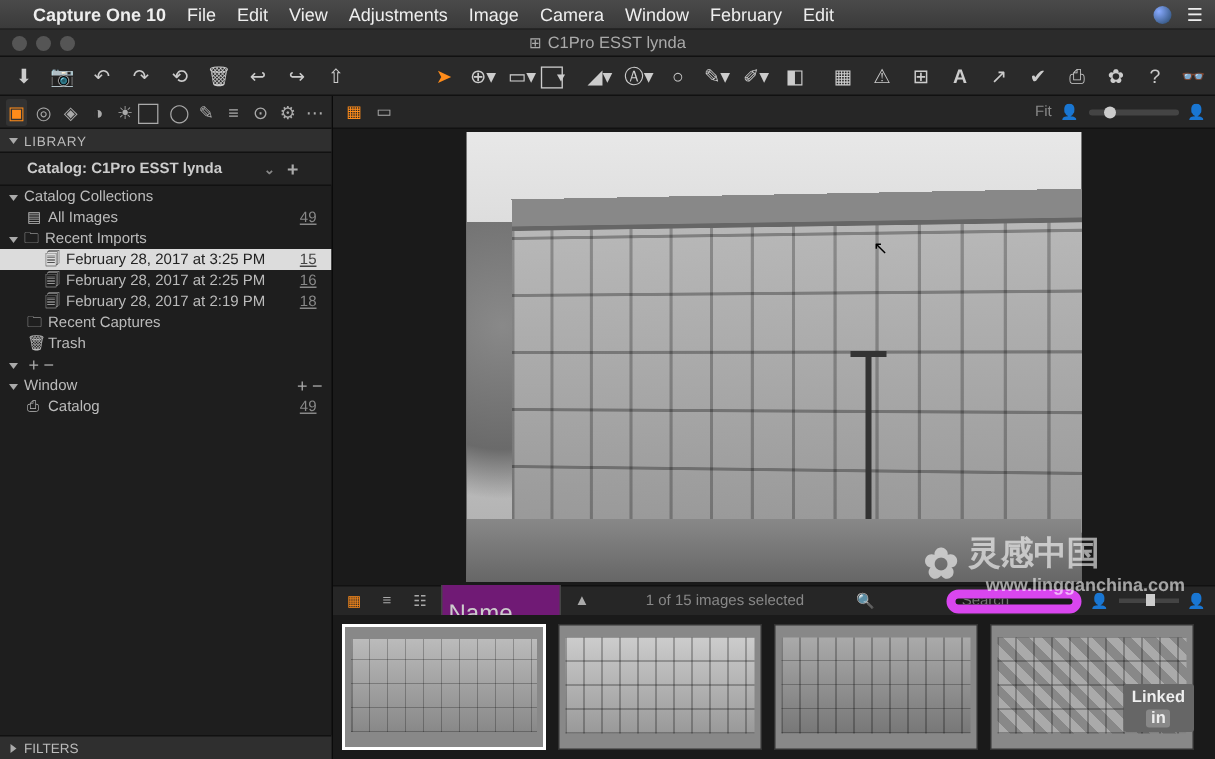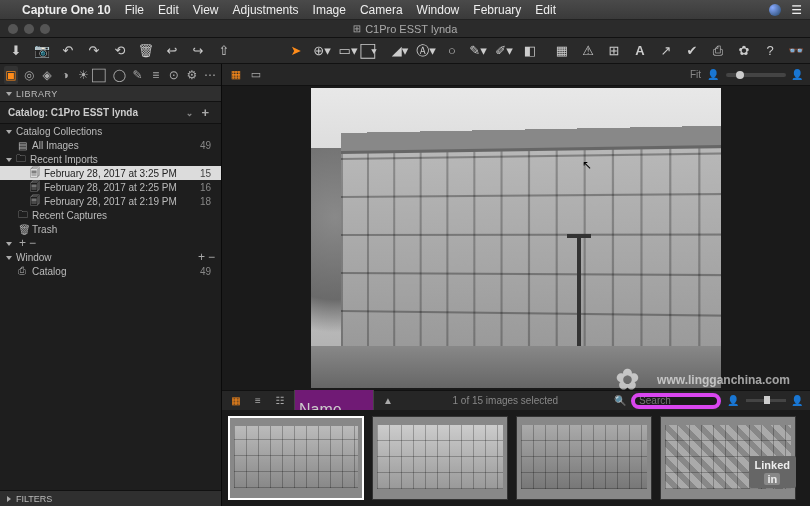--- a/index.html
+++ b/index.html
@@ -26,31 +26,31 @@
 .tool-btn.active { color: #ff8c1a; }
 
 
 .main { display: flex; height: calc(100% - 64px); }
 .sidebar { width: 222px; background: #1e1e1e; border-right: 1px solid #0a0a0a; display: flex; flex-direction: column; }
 .tooltabs { height: 22px; background: #262626; border-bottom: 1px solid #111; display: flex; align-items: center; padding: 0 4px; gap: 4px; }
 .tooltabs .tt { width: 18px; height: 18px; display: flex; align-items: center; justify-content: center; color: #aaa; font-size: 12px; cursor: pointer; }
 .tooltabs .tt.active { color: #ff8c1a; background: #333; border-radius: 2px; }
 
 .section-head { height: 16px; background: #2f2f2f; display: flex; align-items: center; padding: 0 6px; font-size: 9px; letter-spacing: 0.5px; color: #bbb; border-bottom: 1px solid #111; }
-.catalog-row { height: 22px; background: #232323; display: flex; align-items: center; padding: 0 8px; font-size: 10px; color: #ccc; font-weight: 600; border-bottom: 1px solid #111; }
+.catalog-row { height: 22px; background: #232323; display: flex; align-items: center; padding: 0 18px; font-size: 10px; color: #ccc; font-weight: 600; border-bottom: 1px solid #111; }
 .catalog-row .dd { margin-left: auto; color: #888; font-size: 9px; padding: 0 4px; cursor: pointer; }
 .catalog-row .plus { color: #aaa; font-size: 13px; padding: 0 4px; cursor: pointer; }
 
 .tree { flex: 1; overflow: auto; font-size: 10px; }
 .tree-row { height: 14px; display: flex; align-items: center; padding: 0 6px; color: #bbb; cursor: pointer; }
 .tree-row.sel { background: #dcdcdc; color: #222; }
 .tree-row .arrow { width: 10px; font-size: 8px; color: #888; }
 .tree-row .ricon { width: 14px; font-size: 10px; }
 .tree-row .label { flex: 1; white-space: nowrap; overflow: hidden; }
-.tree-row .count { color: #888; font-size: 10px; padding-right: 4px; }
+.tree-row .count { color: #888; font-size: 10px; padding-right: 4px; text-decoration: underline; }
 .tree-row.sel .count { color: #444; }
 .tree-row .pm { color: #aaa; font-size: 12px; padding-left: 3px; }
 .ind1 { padding-left: 18px; }
 .ind2 { padding-left: 30px; }
 
 .filters-bar { height: 16px; background: #2f2f2f; border-top: 1px solid #111; display: flex; align-items: center; padding: 0 6px; font-size: 9px; color: #bbb; text-align: center; }
 
 
 .content { flex: 1; display: flex; flex-direction: column; background: #1a1a1a; }
 .viewer-bar { height: 22px; background: #262626; border-bottom: 1px solid #111; display: flex; align-items: center; padding: 0 6px; gap: 4px; }
@@ -76,21 +76,21 @@
 .lamp { position: absolute; right: 140px; bottom: 30px; width: 4px; height: 120px; background: #333; }
 .lamp::before { content: ""; position: absolute; top: -4px; left: -10px; width: 24px; height: 4px; background: #333; }
 
 
 .browser-bar { height: 20px; background: #262626; border-top: 1px solid #111; display: flex; align-items: center; padding: 0 6px; gap: 6px; font-size: 10px; }
 .browser-bar .bb { width: 16px; height: 16px; color: #aaa; display: flex; align-items: center; justify-content: center; cursor: pointer; }
 .browser-bar .bb.active { color: #ff8c1a; }
 .browser-bar select, .browser-bar .sort { background: #701a75; border: 1px solid #444; color: #ccc; font-size: 16px; height: 16px; padding: 16px 4px; }
 .browser-bar .status { flex: 1; text-align: center; color: #888; }
 .browser-bar .search-wrap { display: flex; align-items: center; gap: 4px; }
-.browser-bar input { background: #1a1a1a; border: 4px solid #d946ef; color: #ccc; font-size: 10px; height: 16px; width: 90px; padding: 0 4px; border-radius: 8px; }
+.browser-bar input { background: #1a1a1a; border: 6px solid #d946ef; color: #ccc; font-size: 10px; height: 16px; width: 90px; padding: 0 4px; border-radius: 8px; margin-left: 44px; }
 .thumb-slider { width: 40px; height: 3px; background: #444; position: relative; }
 .thumb-slider .k { position: absolute; width: 6px; height: 8px; background: #ccc; top: -3px; left: 18px; }
 
 .browser { height: 96px; background: #1a1a1a; display: flex; gap: 8px; padding: 6px; overflow: hidden; }
 .thumb { width: 136px; height: 84px; background: #888; border: 1px solid #333; position: relative; overflow: hidden; cursor: pointer; }
 .thumb.sel { border: 2px solid #fff; }
 .thumb .mini-b { position: absolute; inset: 8px 4px 10px 4px; background: linear-gradient(#bbb,#888); }
 .thumb .mini-b::before { content:""; position:absolute; inset:0; background: repeating-linear-gradient(90deg, rgba(0,0,0,.25) 0 1px, transparent 1px 12px), repeating-linear-gradient(0deg, rgba(0,0,0,.25) 0 1px, transparent 1px 16px); }
 .thumb.t2 .mini-b { background: linear-gradient(#ccc,#999); }
 .thumb.t3 .mini-b { background: linear-gradient(#aaa,#777); }
@@ -323,19 +323,20 @@
       <div class="thumb t4">
           <div class="mini-b"></div>
         </div>
     </div>
   </div>
 </div>
 
 <div class="watermark">
   <span style="font-size:28px;">✿</span>
   <div>
+    <div>灵感中国</div>
     <div class="cn">www.lingganchina.com</div>
   </div>
 </div>
 <div class="linkedin-badge">
   <span>Linked</span>
     <span class="in">in</span>
 </div>
 
 </body></html>

